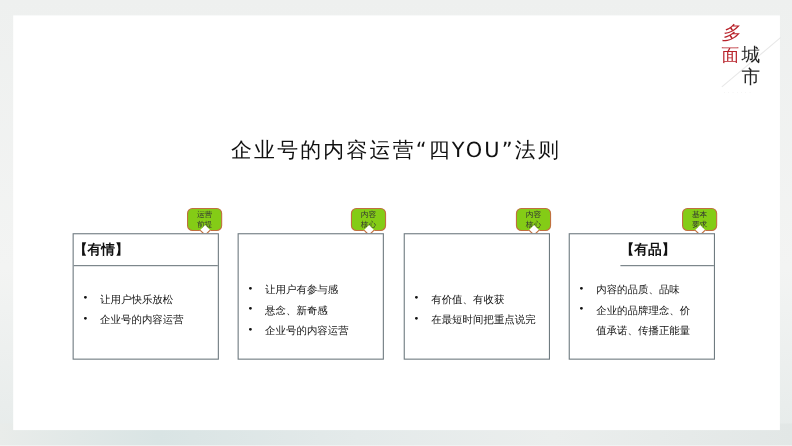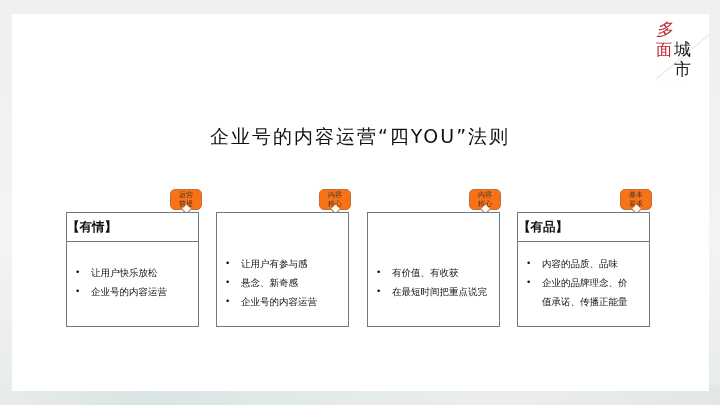--- a/index.html
+++ b/index.html
@@ -40,21 +40,21 @@
     height:29px; border-bottom:1.5px solid #6f7b80; box-sizing:border-box;
     line-height:28px; font-size:12.5px; font-weight:bold;
   }
   .card ul { list-style:none; margin:0; padding:0; position:absolute; left:0; right:0; }
   .card li { position:relative; font-size:9.5px; line-height:19px; padding-left:24px; padding-right:6px; }
   .card li .dot { position:absolute; left:8px; top:0; font-size:9px; }
   .card li.cont { padding-left:24px; }
 
   .tag {
     position:absolute; top:189px; width:32px; height:21px; box-sizing:border-box;
-    border:1px solid #c0703f; border-radius:5px; background:#f97316;
+    border:1px solid #c0703f; border-radius:5px; background:#84cc16;
     font-size:7px; line-height:9px; text-align:center; color:#333; padding-top:1px;
   }
   .tag::after {
     content:""; position:absolute; left:12px; bottom:-4px; width:6px; height:6px;
     background:#fff; border-right:1px solid #c0703f; border-bottom:1px solid #c0703f;
     transform:rotate(45deg);
   }
 </style>
 </head>
 <body>
@@ -105,20 +105,20 @@
   <ul style="top:50px;">
     <li><span class="dot">•</span><span>有价值、有收获</span></li>
     <li><span class="dot">•</span><span>在最短时间把重点说完</span></li>
   </ul>
 </div>
 
 <div class="tag" style="left:620px;">
   <div>基本</div>
   <div>要求</div>
 </div>
-<div class="card" style="left:517px;">
+<div class="card" style="left:517px;padding-left:46px;">
   <div class="head">【有品】</div>
   <ul style="top:41px;">
     <li><span class="dot">•</span><span>内容的品质、品味</span></li>
     <li><span class="dot">•</span><span>企业的品牌理念、价</span></li>
     <li class="cont"><span>值承诺、传播正能量</span></li>
   </ul>
 </div>
 
 </body></html>

